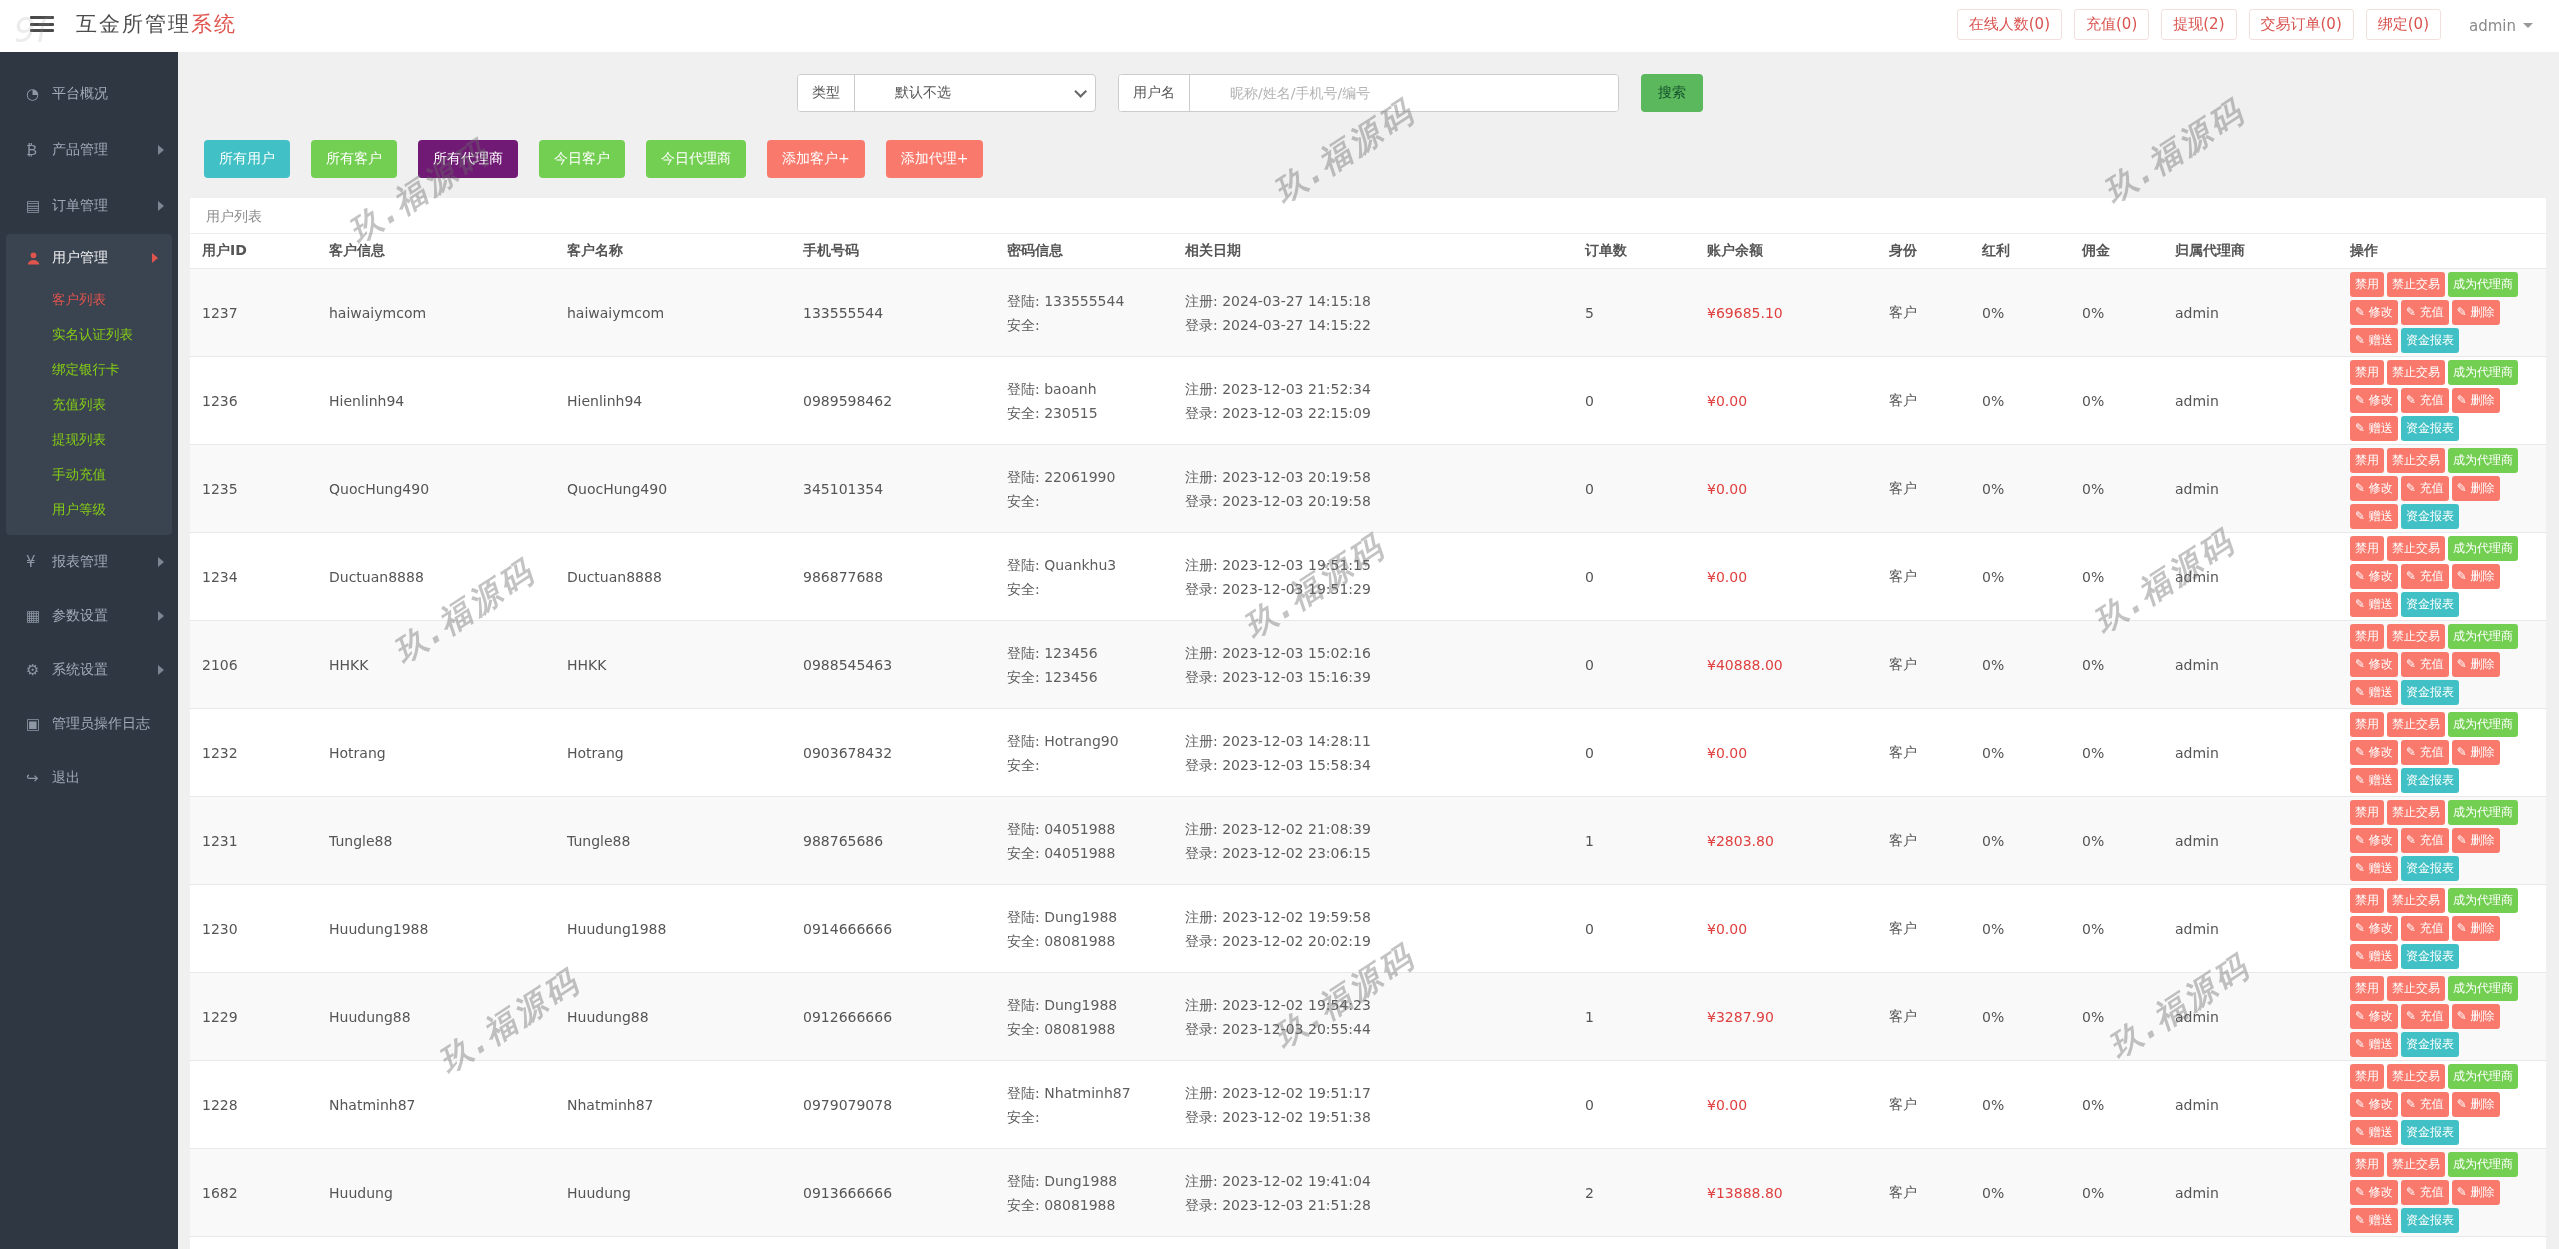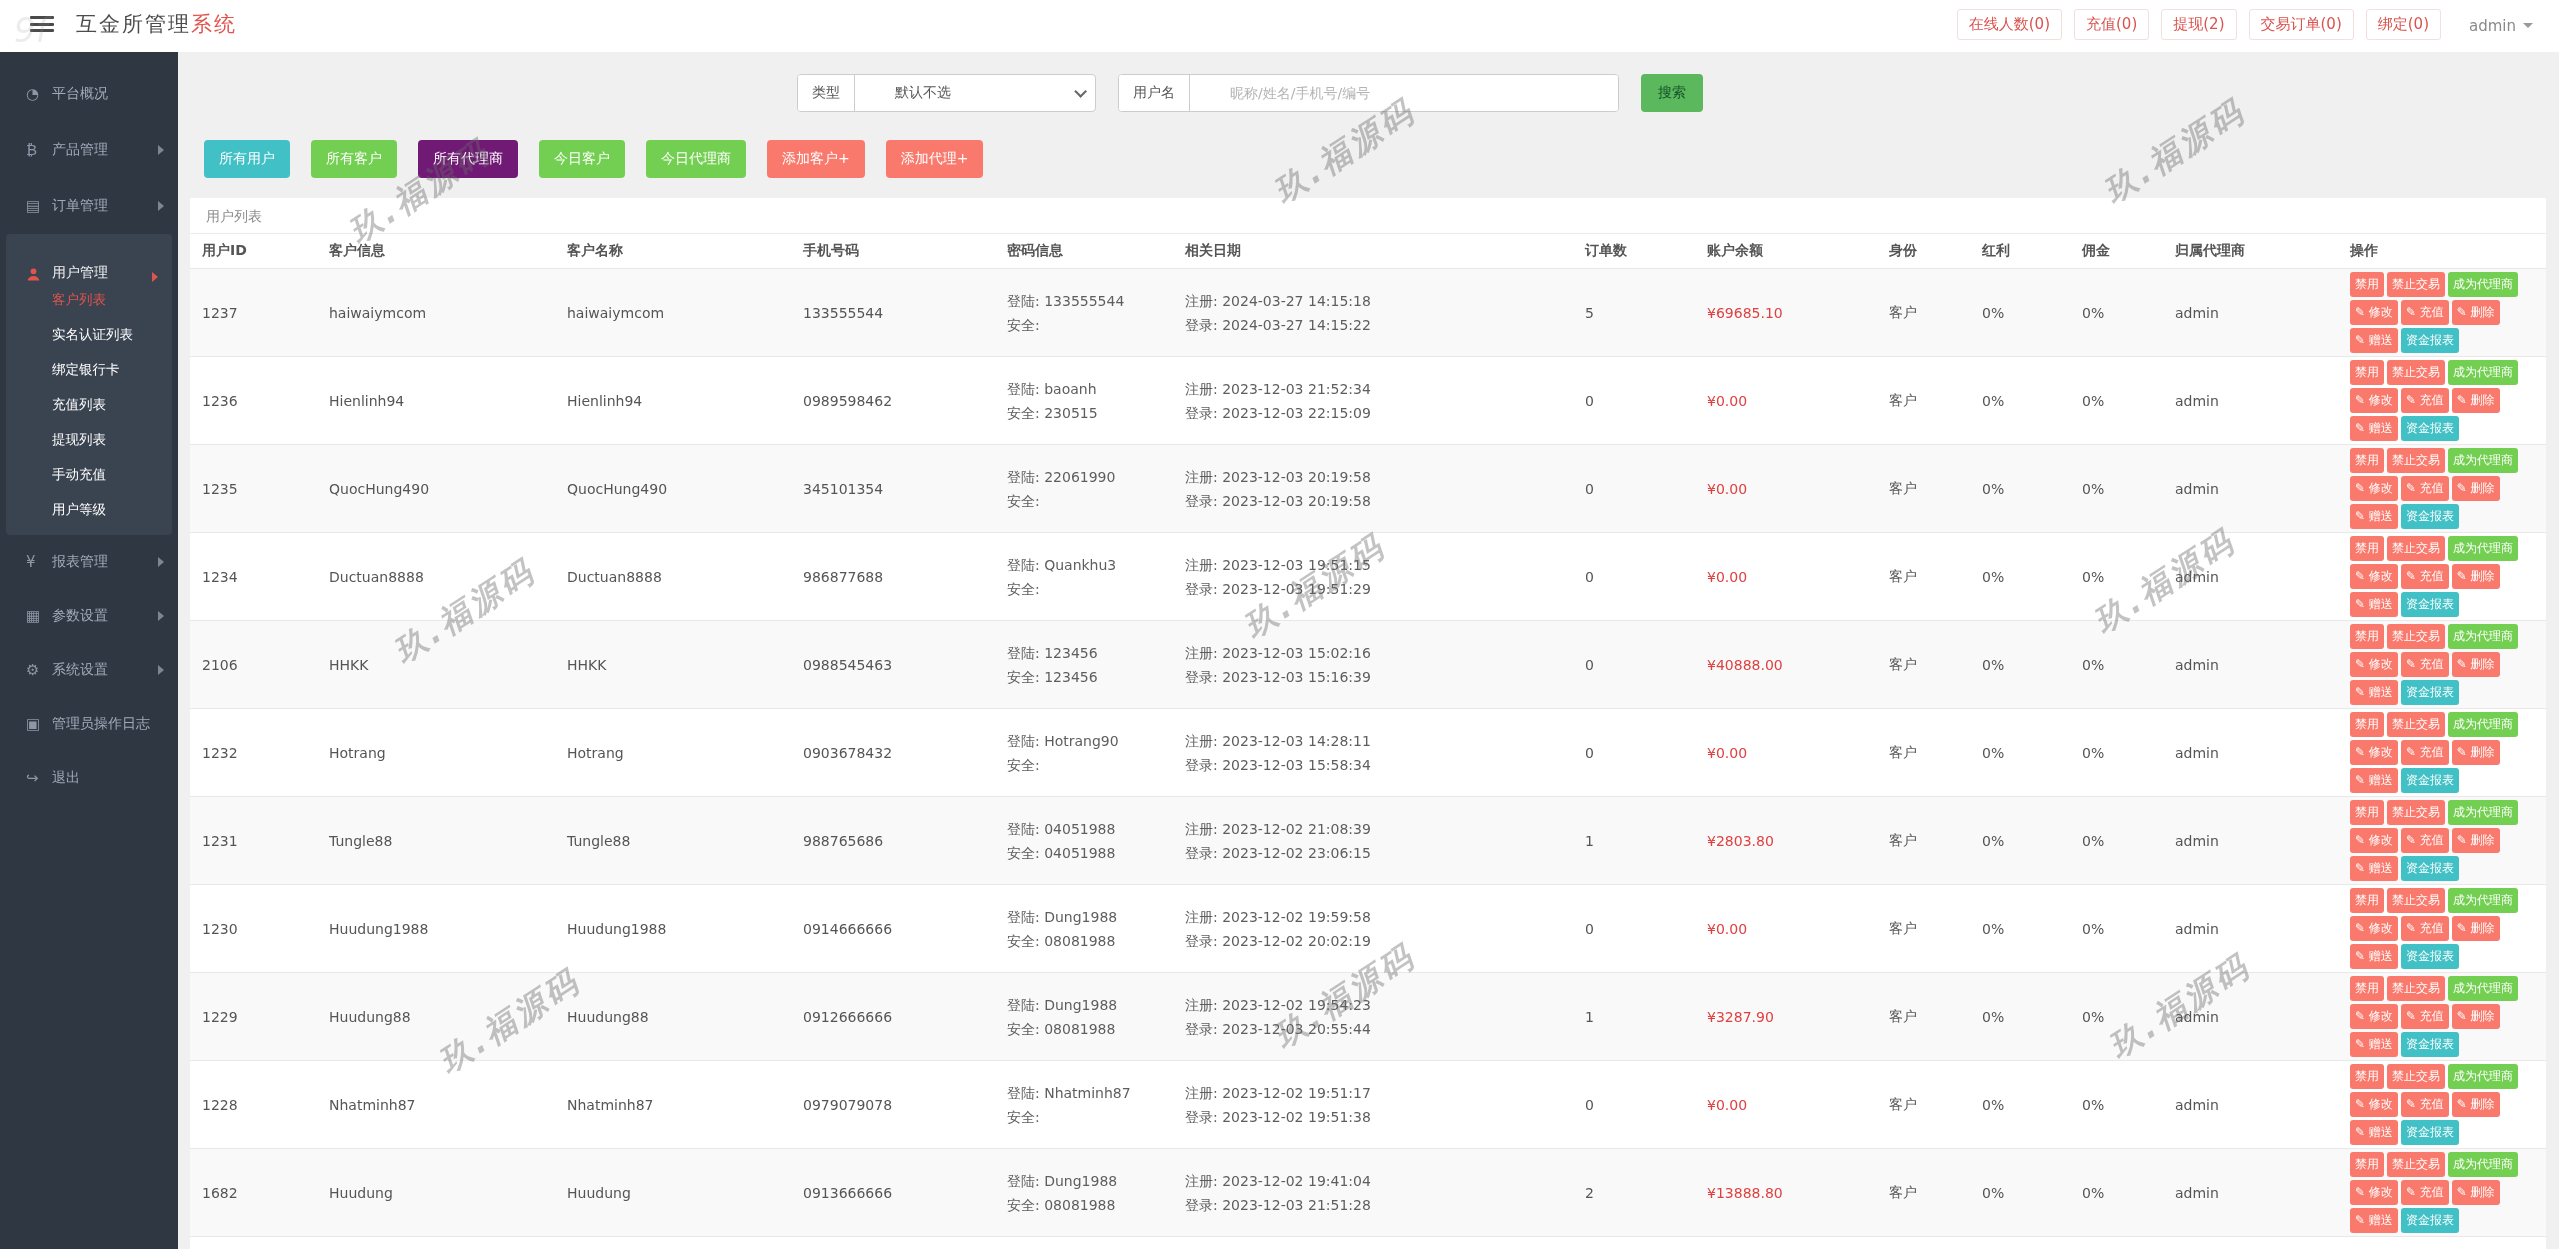--- a/index.html
+++ b/index.html
@@ -18,24 +18,24 @@
   .hlink { color:#d9534f; background:#fff; border:1px solid #f1e0de; border-radius:3px; padding:5px 11px; font-size:15px; cursor:pointer; white-space:nowrap; }
   .admin-menu { color:#8a8a8a; font-size:15px; margin-left:8px; display:flex; align-items:center; gap:7px; cursor:pointer; padding:5px 8px; }
   .caret { width:0; height:0; border-left:5px solid transparent; border-right:5px solid transparent; border-top:5px solid #999; display:inline-block; }
 
   
   .sidebar { position:absolute; top:52px; left:0; width:178px; height:1197px; background:#2f3743; z-index:9; padding-top:14px; }
   .side-item { height:56px; display:flex; align-items:center; color:#a0aab8; font-size:14px; padding:0 14px 0 26px; cursor:pointer; position:relative; }
   .side-item .icon { width:26px; display:inline-flex; justify-content:flex-start; font-size:15px; color:#8d97a5; }
   .side-item .arrow { margin-left:auto; width:0; height:0; border-top:5px solid transparent; border-bottom:5px solid transparent; border-left:6px solid #7d8794; }
   .side-group { background:#3a4350; border-radius:4px; margin:0 6px; padding-bottom:8px; }
-  .side-group .side-item { height:48px; padding-left:20px; color:#f2f2f2;align-items:flex-end; }
+  .side-group .side-item { height:48px; padding-left:20px; color:#f2f2f2; }
   .side-group .side-item .icon { color:#e0544e; }
   .side-group .side-item .arrow { border-left-color:#e0544e; }
-  .sub-item { height:35px; line-height:35px; padding-left:46px; font-size:13.5px; color:#ffffff; cursor:pointer; }
+  .sub-item { height:35px; line-height:35px; padding-left:46px; font-size:13.5px; color:#84cc16; cursor:pointer; }
   .sub-item.active { color:#e0544e; }
   .bottom-items .side-item { height:54px; }
 
   
   .main { position:absolute; top:52px; left:178px; width:2381px; height:1197px; background:#f0f0f0; }
 
   .search-row { padding:22px 0 0 619px; display:flex; align-items:flex-start; gap:22px; }
   .igroup { display:flex; height:38px; background:#fff; border:1px solid #ccc; border-radius:4px; overflow:hidden;gap:28px; }
   .igroup .ilabel { display:flex; align-items:center; padding:0 14px; font-size:14px; color:#555; border-right:1px solid #ccc; background:#fff; white-space:nowrap; }
   .sel { display:flex; align-items:center; justify-content:space-between; width:212px; padding:0 12px; font-size:14px; color:#555; cursor:pointer; }

